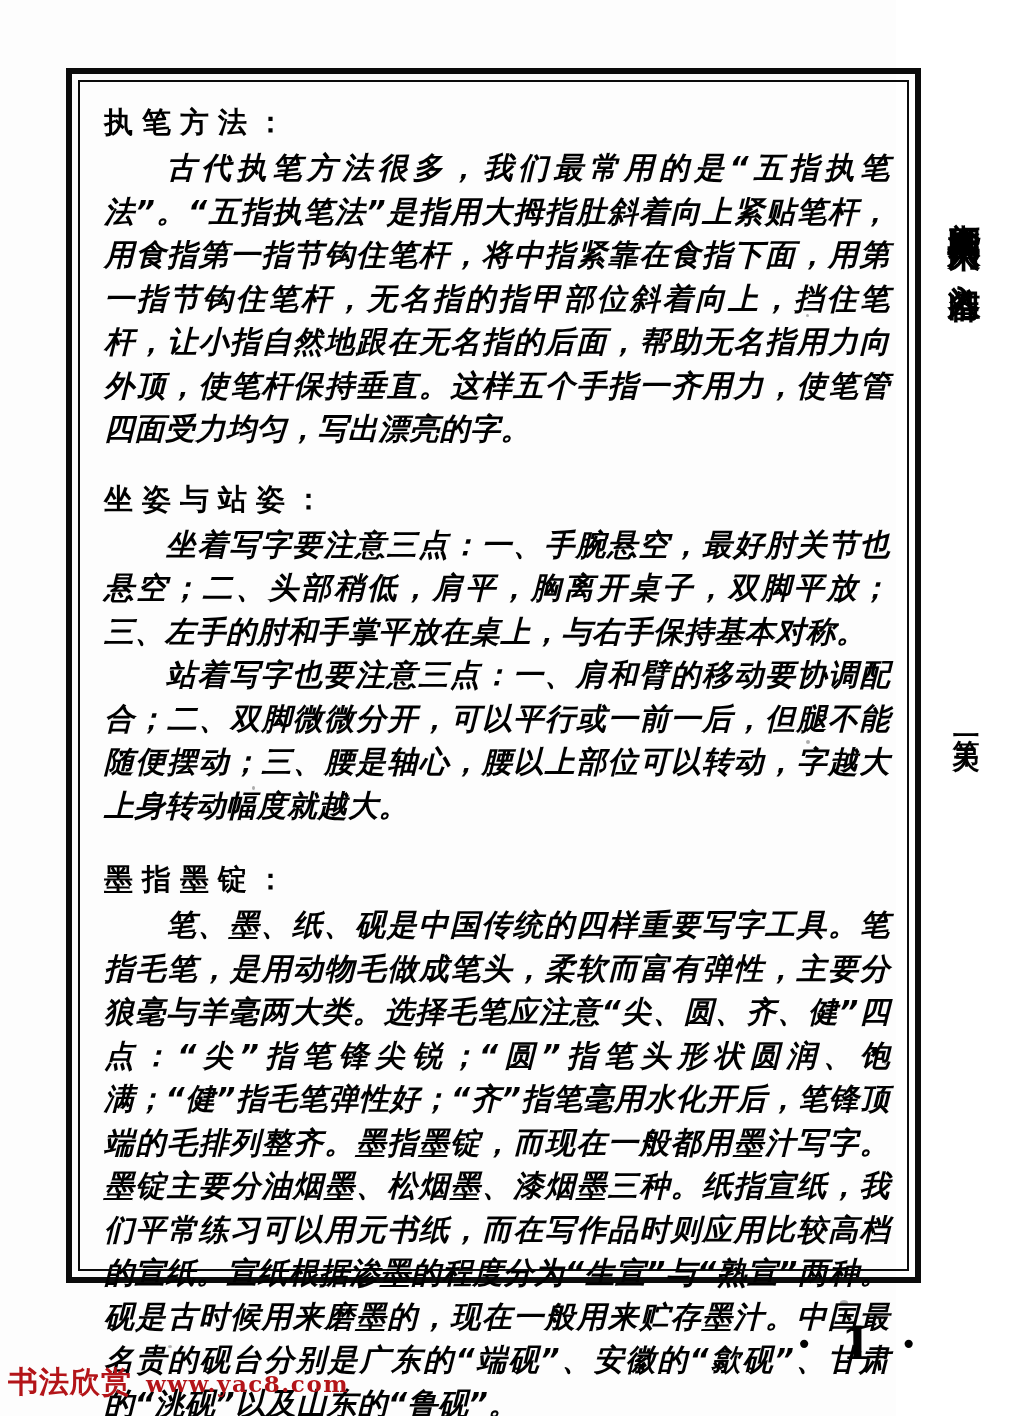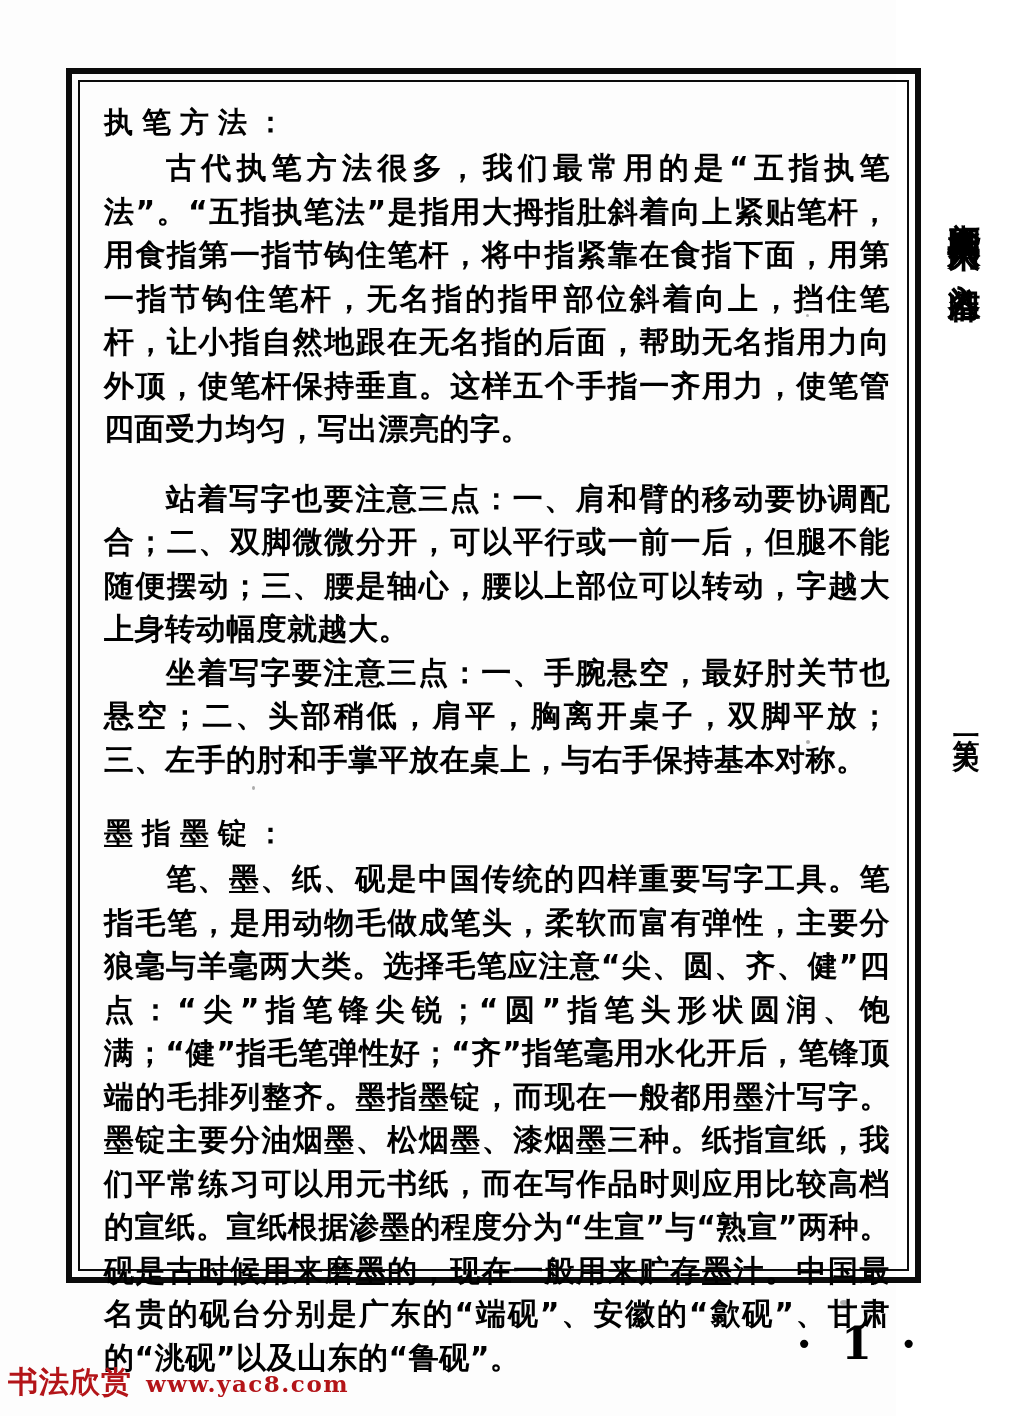--- a/index.html
+++ b/index.html
@@ -65,20 +65,21 @@
 
   .para {
     font-size: 30px;
     font-weight: bold;
     line-height: 43.5px;
     margin: 0;
     text-align: justify;
     text-justify: inter-character;
     letter-spacing: 0.5px;
     color: #000;
+    font-style: italic;
   }
   .para.indent { text-indent: 62px; }
   .gap-md { height: 26px; }
   .gap-lg { height: 30px; }
 
   
   #vert-head {
     position: absolute;
     left: 930px;
     top: 196px;
@@ -170,22 +171,23 @@
     <div id="frame-inner"></div>
   </div>
 
   <div id="content">
 
     <h2 class="sec-heading">执笔方法：</h2>
     <p class="para indent">古代执笔方法很多，我们最常用的是“五指执笔法”。“五指执笔法”是指用大拇指肚斜着向上紧贴笔杆，用食指第一指节钩住笔杆，将中指紧靠在食指下面，用第一指节钩住笔杆，无名指的指甲部位斜着向上，挡住笔杆，让小指自然地跟在无名指的后面，帮助无名指用力向外顶，使笔杆保持垂直。这样五个手指一齐用力，使笔管四面受力均匀，写出漂亮的字。</p>
 
     <div class="gap-md"></div>
 
+    <h2 class="sec-heading">坐姿与站姿：</h2>
+    <p class="para indent">坐着写字要注意三点：一、手腕悬空，最好肘关节也悬空；二、头部稍低，肩平，胸离开桌子，双脚平放；三、左手的肘和手掌平放在桌上，与右手保持基本对称。</p>
     <p class="para indent">站着写字也要注意三点：一、肩和臂的移动要协调配合；二、双脚微微分开，可以平行或一前一后，但腿不能随便摆动；三、腰是轴心，腰以上部位可以转动，字越大上身转动幅度就越大。</p>
-    <p class="para indent">坐着写字要注意三点：一、手腕悬空，最好肘关节也悬空；二、头部稍低，肩平，胸离开桌子，双脚平放；三、左手的肘和手掌平放在桌上，与右手保持基本对称。</p>
 
     <div class="gap-lg"></div>
 
     <h2 class="sec-heading">墨指墨锭：</h2>
     <p class="para indent">笔、墨、纸、砚是中国传统的四样重要写字工具。笔指毛笔，是用动物毛做成笔头，柔软而富有弹性，主要分狼毫与羊毫两大类。选择毛笔应注意“尖、圆、齐、健”四点：“尖”指笔锋尖锐；“圆”指笔头形状圆润、饱满；“健”指毛笔弹性好；“齐”指笔毫用水化开后，笔锋顶端的毛排列整齐。墨指墨锭，而现在一般都用墨汁写字。墨锭主要分油烟墨、松烟墨、漆烟墨三种。纸指宣纸，我们平常练习可以用元书纸，而在写作品时则应用比较高档的宣纸。宣纸根据渗墨的程度分为“生宣”与“熟宣”两种。砚是古时候用来磨墨的，现在一般用来贮存墨汁。中国最名贵的砚台分别是广东的“端砚”、安徽的“歙砚”、甘肃的“洮砚”以及山东的“鲁砚”。</p>
 
   </div>
 
   <div id="vert-head">颜真卿楷书入门八十天·入门准备</div>
   <div id="vert-day">第一天</div>

